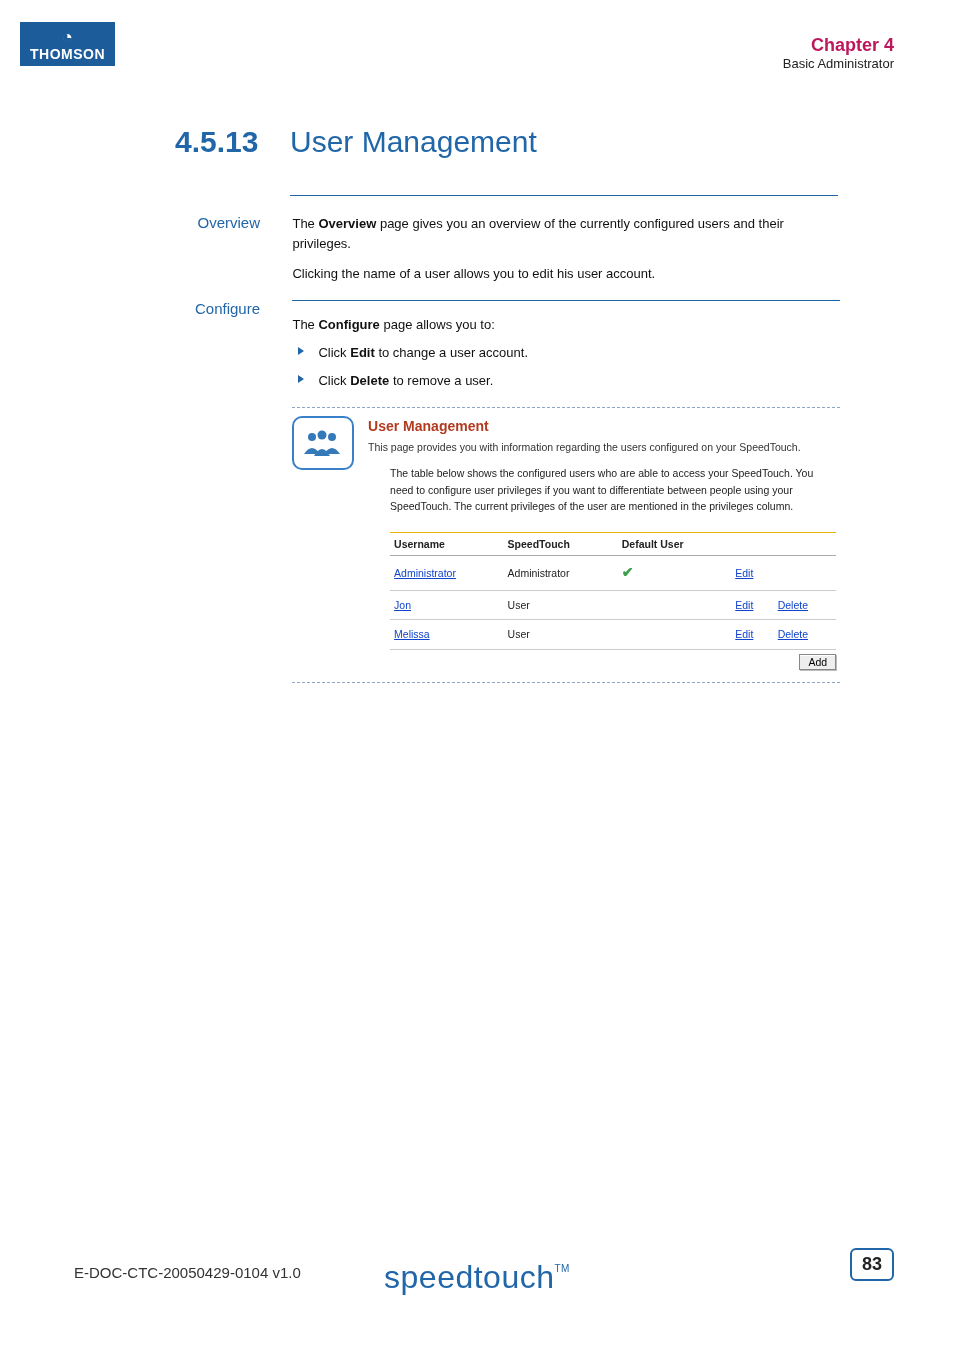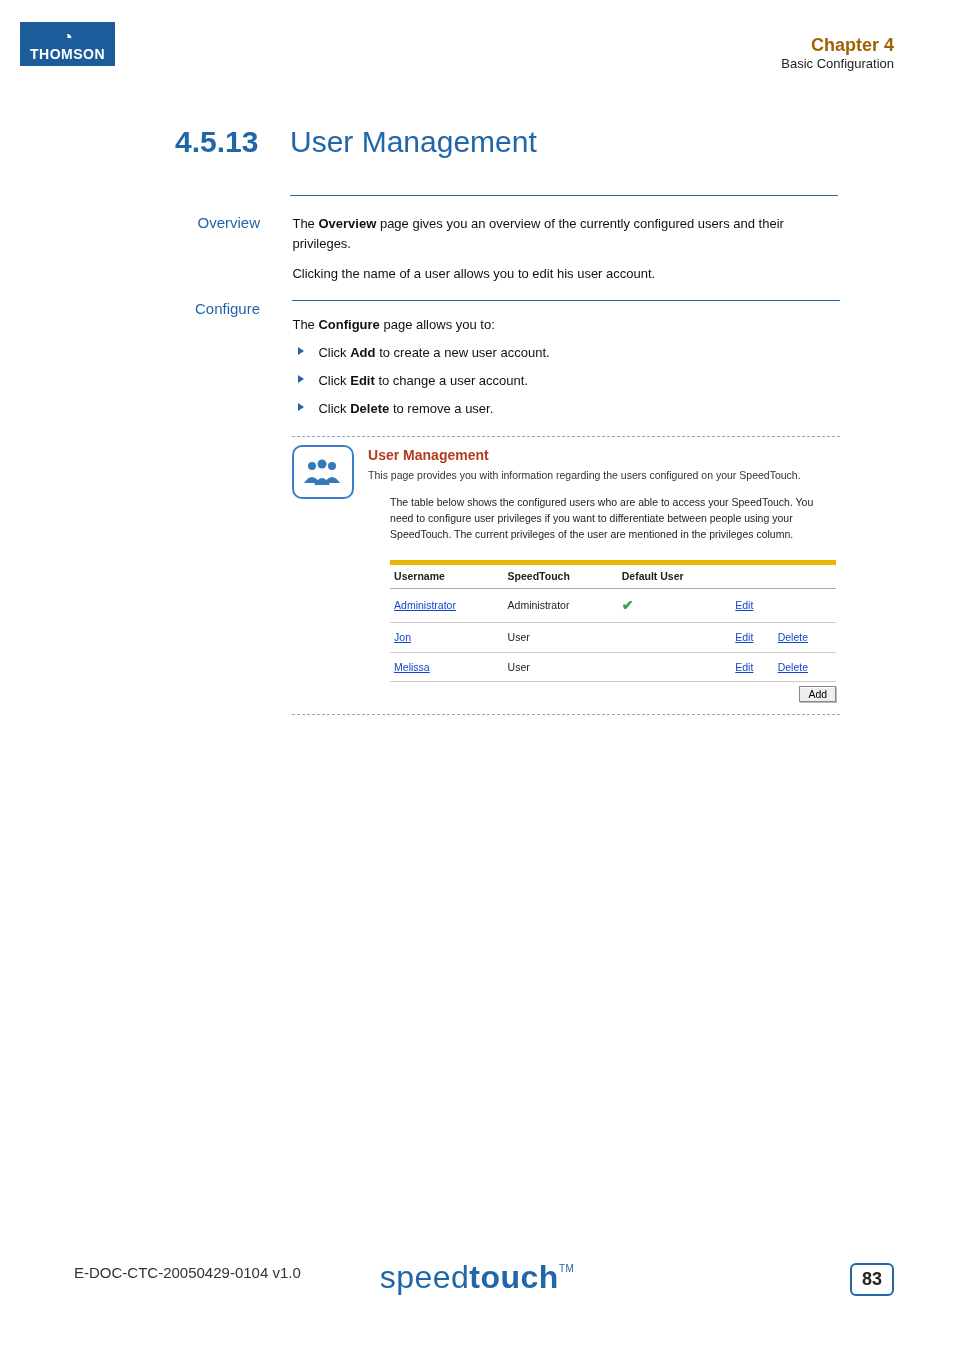--- a/index.html
+++ b/index.html
@@ -2,21 +2,21 @@
 <html><head>
 <meta charset="utf-8">
 <style>
 html,body{margin:0;padding:0;background:#fff;width:954px;height:1351px;position:relative;font-family:Verdana,Arial,sans-serif;color:#000}
 .page{position:relative;width:954px;height:1351px}
 .logo-box{position:absolute;left:20px;top:22px;text-align:center;color:#fff;background:#1d5c9a;padding:6px 10px 4px;font-family:Arial,sans-serif}
 .logo-top{font-size:18px;line-height:18px}
 .logo-text{font-size:14px;font-weight:bold;letter-spacing:.5px}
 .curve{position:absolute;left:-80px;top:-70px;width:260px;height:260px;border-radius:50%;background:#2166a8;z-index:-1}
 .hdr-right{position:absolute;right:60px;top:35px;text-align:right}
-.chap{color:#a16207;font-weight:bold;font-size:18px}
+.chap{color:#be185d;font-weight:bold;font-size:18px}
 .chap-sub{font-size:13px;color:#222}
 .sec-num{position:absolute;left:175px;top:125px;color:#2166a8;font-family:Arial,sans-serif;font-weight:700;font-size:30px}
 .sec-title{position:absolute;left:290px;top:125px;color:#2166a8;font-family:Arial,sans-serif;font-weight:300;font-size:30px}
 .hr-main{position:absolute;left:290px;top:195px;width:548px;border-top:1.5px solid #2166a8}
 .row{position:absolute;left:60px;width:800px}
 .lab{color:#2166a8;font-size:15px;text-align:right;width:200px;display:inline-block;vertical-align:top;font-family:Arial,sans-serif}
 .body{display:inline-block;vertical-align:top;margin-left:28px;width:548px;font-size:13px;line-height:1.55;color:#111}
 .body b{font-weight:bold}
 ul.bul{list-style:none;padding:0;margin:6px 0 0}
 ul.bul li{padding-left:26px;margin:8px 0;position:relative}
@@ -27,45 +27,45 @@
 .icon-box{display:inline-block;vertical-align:top;width:58px;height:50px;border:2px solid #3a80c8;border-radius:10px;background:#fff;position:relative;margin-right:10px}
 .icon-box .ppl{position:absolute;left:8px;top:10px;width:40px;height:30px}
 .ppl svg{width:40px;height:30px}
 .ss-body{display:inline-block;vertical-align:top;width:468px;font-size:11px;color:#222}
 .ss-h{color:#b23a1f;font-weight:bold;font-size:14px;margin:0}
 .ss-sub{font-size:10.5px;margin:1px 0 10px;color:#333}
 .ss-sec{margin-left:22px}
 .ss-sec-h{font-weight:bold;font-size:11px;margin:0 0 8px}
 .ss-sec-h:before{content:"•";margin-left:-14px;margin-right:8px}
 .ss-table{width:100%;border-collapse:collapse;font-size:10.5px;margin-top:8px}
-.ss-table th{text-align:left;font-weight:bold;border-top:5px solid #eab308;border-bottom:1px solid #aaa;padding:3px 4px}
+.ss-table th{text-align:left;font-weight:bold;border-top:1px solid #eab308;border-bottom:1px solid #aaa;padding:3px 4px}
 .ss-table td{border-bottom:1px solid #ccc;padding:6px 4px}
 .lnk{color:#1144cc;text-decoration:underline;cursor:pointer}
 .check{color:#3aa04a;font-weight:bold;font-size:14px}
 .add-btn{float:right;margin-top:4px;border:1px solid #888;background:#eee;font-size:10.5px;padding:1px 8px;cursor:pointer;box-shadow:inset 0 1px 0 #fff, 1px 1px 0 #bbb}
 .footer{position:absolute;left:0;right:0;bottom:55px;text-align:center}
 .doc-id{position:absolute;left:74px;bottom:70px;font-size:15px;color:#333}
-.page-num{position:absolute;right:60px;bottom:55px;border:2px solid #2166a8;border-radius:6px;padding:4px 10px;font-weight:bold;font-size:18px;color:#222}
+.page-num{position:absolute;right:60px;bottom:70px;border:2px solid #2166a8;border-radius:6px;padding:4px 10px;font-weight:bold;font-size:18px;color:#222}
 .st-logo{font-family:Arial,sans-serif;font-size:32px;color:#2166a8;letter-spacing:.5px}
 .st-logo .thin{font-weight:300}
-.st-logo .bold{font-weight:700}
+.st-logo .bold{font-weight:400}
 .st-logo .tm{font-size:10px;vertical-align:top;position:relative;top:4px}
 </style>
 </head>
 <body>
 
 <div class="page">
   <div class="curve"></div>
   <div class="logo-box">
     <div class="logo-top">◔</div>
     <div class="logo-text">THOMSON</div>
   </div>
   <div class="hdr-right">
     <div class="chap">Chapter 4</div>
-    <div class="chap-sub">Basic Configuration</div>
+    <div class="chap-sub">Basic Administrator</div>
   </div>
 
   <div class="sec-num">4.5.13</div>
   <div class="sec-title">User Management</div>
 
   <div class="hr-main"></div>
 
   <div class="row" style="top:214px">
     <span class="lab">Overview</span>
     <span class="body">
@@ -74,21 +74,20 @@
       <span>Clicking the name of a user allows you to edit his user account.</span>
     </span>
   </div>
 
   <div class="row" style="top:300px">
     <span class="lab">Configure</span>
     <span class="body">
       <div class="hr-sub"></div>
       <span>The </span><b>Configure</b><span> page allows you to:</span>
       <ul class="bul">
-        <li><span>Click </span><b>Add</b><span> to create a new user account.</span></li>
         <li><span>Click </span><b>Edit</b><span> to change a user account.</span></li>
         <li><span>Click </span><b>Delete</b><span> to remove a user.</span></li>
       </ul>
 
       <div class="dashed"></div>
 
       <div class="screenshot">
         <div class="icon-box">
           <div class="ppl">
             <svg viewBox="0 0 40 30">

